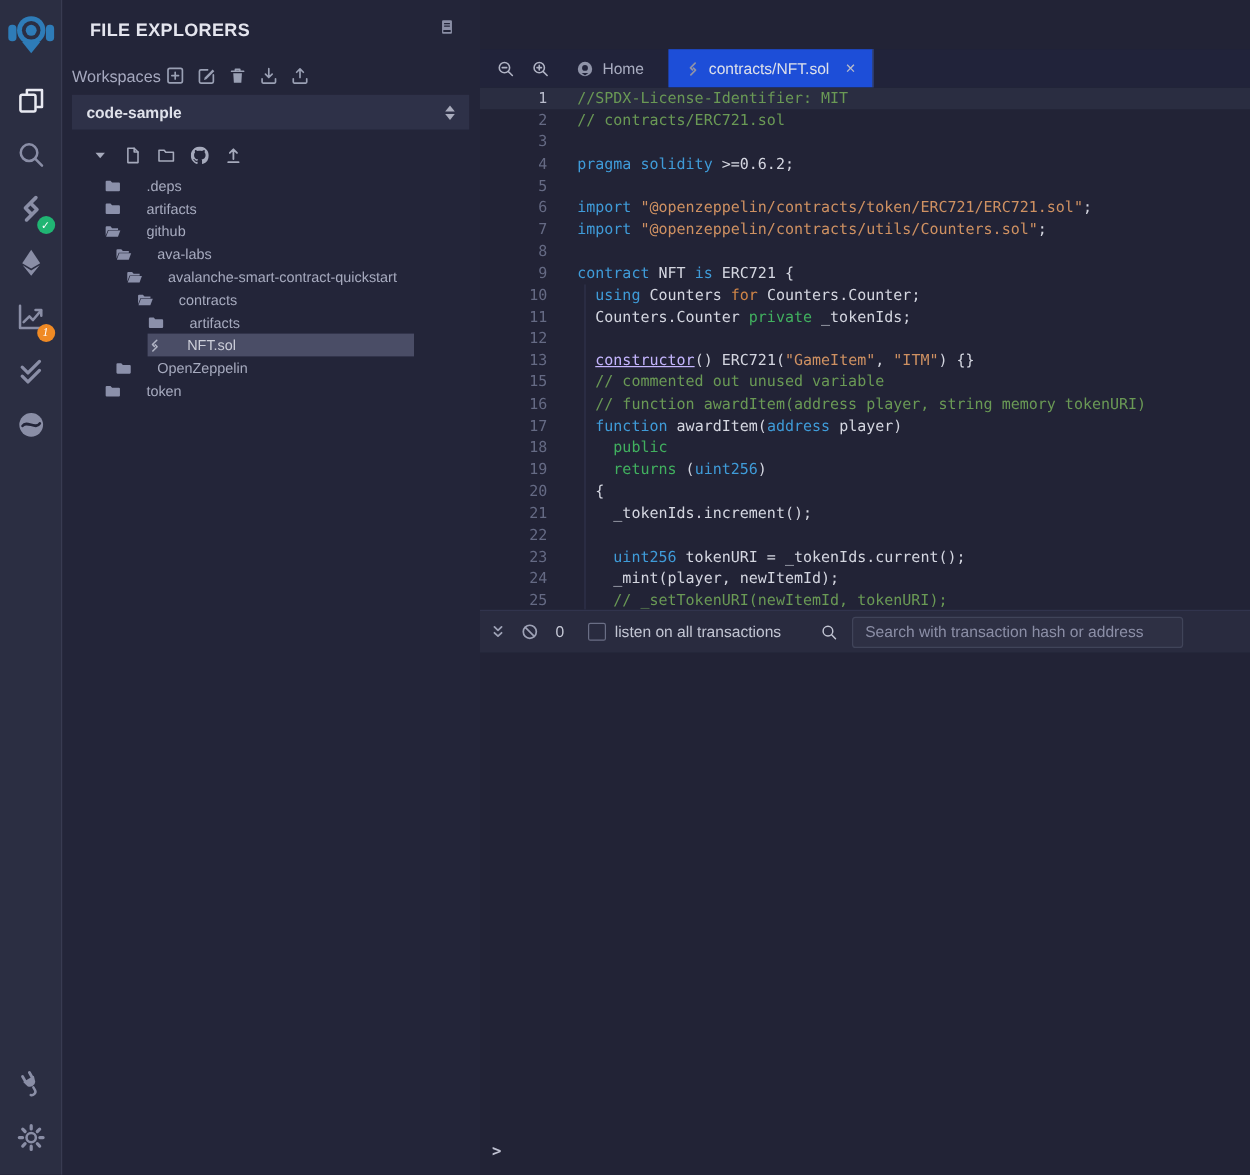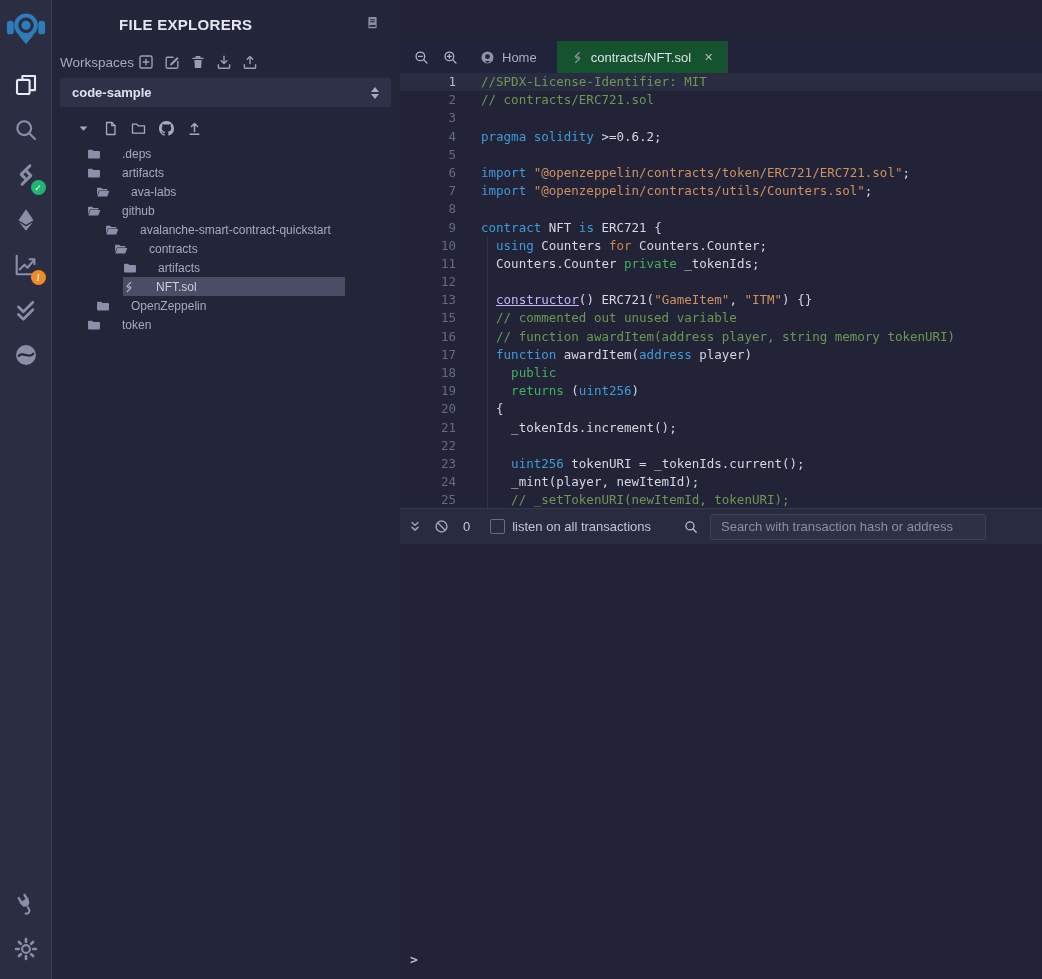--- a/index.html
+++ b/index.html
@@ -17,21 +17,21 @@
                color:#8a8ea6; position:relative; cursor:pointer; }
   .rail-item.active { color:#e9eaf2; }
   .badge { position:absolute; right:6px; bottom:4px; width:15px; height:15px; border-radius:50%;
            color:#fff; font-size:9px; display:flex; align-items:center; justify-content:center; }
   .badge.num { font-family:"Liberation Serif", serif; font-style:italic; font-size:10px; }
 
   
   .sidepanel { width:348px; background:#232539; flex:none; display:flex; flex-direction:column; }
   .panel-header { display:flex; align-items:center; justify-content:space-between;
                   padding:15px 20px 6px 23px; }
-  .panel-header h1 { font-size:15px; font-weight:600; color:#e4e5ee; letter-spacing:.3px;margin-left:44px; }
+  .panel-header h1 { font-size:15px; font-weight:600; color:#e4e5ee; letter-spacing:.3px; }
   .hicon { color:#8b8fa6; cursor:pointer; }
   .ws-row { display:flex; align-items:center; margin:14px 8px 0 8px; }
   .ws-label { font-size:13.5px; color:#a6a9bf; margin-right:4px; }
   .ws-actions { display:flex; gap:10px; color:#9aa0b4; }
   .icon-btn { cursor:pointer; display:inline-flex; }
   .ws-select { margin:8px 9px 0 8px; height:29px; background:#2e3148; display:flex;
                align-items:center; justify-content:space-between; padding:0 12px; cursor:pointer; }
   .ws-select .ws-name { font-size:13px; font-weight:600; color:#dfe1ea; }
   .updown { display:flex; flex-direction:column; gap:2px; }
   .updown i { display:block; width:0; height:0; border-left:4px solid transparent; border-right:4px solid transparent; }
@@ -48,21 +48,21 @@
   .tree-row.selected .tree-label { color:#ccced9; }
   .tree-row.selected .tree-icon { color:#b0b3c4; }
 
   
   .main { flex:1; display:flex; flex-direction:column; min-width:0;margin-top:41px; }
   .tabbar { height:32px; background:#21233a; display:flex; align-items:stretch; flex:none; }
   .zoombtn { align-self:center; margin-left:14px; color:#b0b3c4; cursor:pointer; display:inline-flex; }
   .tab { display:flex; align-items:center; gap:7px; padding:0 14px; font-size:13px;
          color:#a9adc0; cursor:pointer; margin-left:8px; }
   .tab .ticon { display:inline-flex; color:#8f93a8; }
-  .tab.active { background:#14532d; color:#dde0ea; margin-left:6px; border-right:1px solid #383b50; }
+  .tab.active { background:#1d4ed8; color:#dde0ea; margin-left:6px; border-right:1px solid #383b50; }
   .tclose { font-size:11px; color:#b8bbc9; margin-left:6px; cursor:pointer; }
 
   .editor { flex:1; background:#222336; position:relative; overflow:hidden;
             font-family:"DejaVu Sans Mono", monospace; font-size:12.5px; line-height:18.2px; cursor:text; }
   .indent-guide { position:absolute; left:87px; top:163.8px; width:1px; height:345.8px; background:#31344c; }
   .line { display:flex; height:18.2px; position:relative; }
   .line.current { background:#2a2d41; }
   .ln { width:81px; flex:none; text-align:right; padding-right:25px; color:#656a84; user-select:none; }
   .line.current .ln { color:#b8bbcb; }
   .code { white-space:pre; color:#d4d6e0; }
@@ -266,40 +266,40 @@
         <div class="tree-row" style="padding-left: 35px;">
           <div class="tree-inner">
             <span class="tree-icon">
               <svg viewBox="0 0 16 16" width="14" height="14" fill="none" stroke="currentColor" stroke-width="1.4" stroke-linecap="round" stroke-linejoin="round">
                 <path d="M1.2 4 a1 1 0 0 1 1 -1 H5.8 L7.3 4.7 H13.8 a1 1 0 0 1 1 1 V12 a1 1 0 0 1 -1 1 H2.2 a1 1 0 0 1 -1 -1 Z" fill="currentColor" stroke="none"></path>
               </svg>
             </span>
             <span class="tree-label">artifacts</span>
           </div>
         </div>
-        <div class="tree-row" style="padding-left: 44px;">
+        <div class="tree-row" style="padding-left: 35px;">
           <div class="tree-inner">
             <span class="tree-icon">
               <svg viewBox="0 0 16 16" width="14" height="14" fill="none" stroke="currentColor" stroke-width="1.4" stroke-linecap="round" stroke-linejoin="round">
                 <path d="M1.2 4 a1 1 0 0 1 1 -1 H5.8 L7.3 4.7 H13 V6.4 H3.4 L1.2 12 Z" fill="currentColor" stroke="none"></path>
                 <path d="M1.6 13 L3.9 6.9 H15.2 L12.9 13 Z" fill="currentColor" stroke="none"></path>
               </svg>
             </span>
-            <span class="tree-label">ava-labs</span>
-          </div>
-        </div>
-        <div class="tree-row" style="padding-left: 35px;">
+            <span class="tree-label">github</span>
+          </div>
+        </div>
+        <div class="tree-row" style="padding-left: 44px;">
           <div class="tree-inner">
             <span class="tree-icon">
               <svg viewBox="0 0 16 16" width="14" height="14" fill="none" stroke="currentColor" stroke-width="1.4" stroke-linecap="round" stroke-linejoin="round">
                 <path d="M1.2 4 a1 1 0 0 1 1 -1 H5.8 L7.3 4.7 H13 V6.4 H3.4 L1.2 12 Z" fill="currentColor" stroke="none"></path>
                 <path d="M1.6 13 L3.9 6.9 H15.2 L12.9 13 Z" fill="currentColor" stroke="none"></path>
               </svg>
             </span>
-            <span class="tree-label">github</span>
+            <span class="tree-label">ava-labs</span>
           </div>
         </div>
         <div class="tree-row" style="padding-left: 53px;">
           <div class="tree-inner">
             <span class="tree-icon">
               <svg viewBox="0 0 16 16" width="14" height="14" fill="none" stroke="currentColor" stroke-width="1.4" stroke-linecap="round" stroke-linejoin="round">
                 <path d="M1.2 4 a1 1 0 0 1 1 -1 H5.8 L7.3 4.7 H13 V6.4 H3.4 L1.2 12 Z" fill="currentColor" stroke="none"></path>
                 <path d="M1.6 13 L3.9 6.9 H15.2 L12.9 13 Z" fill="currentColor" stroke="none"></path>
               </svg>
             </span>

